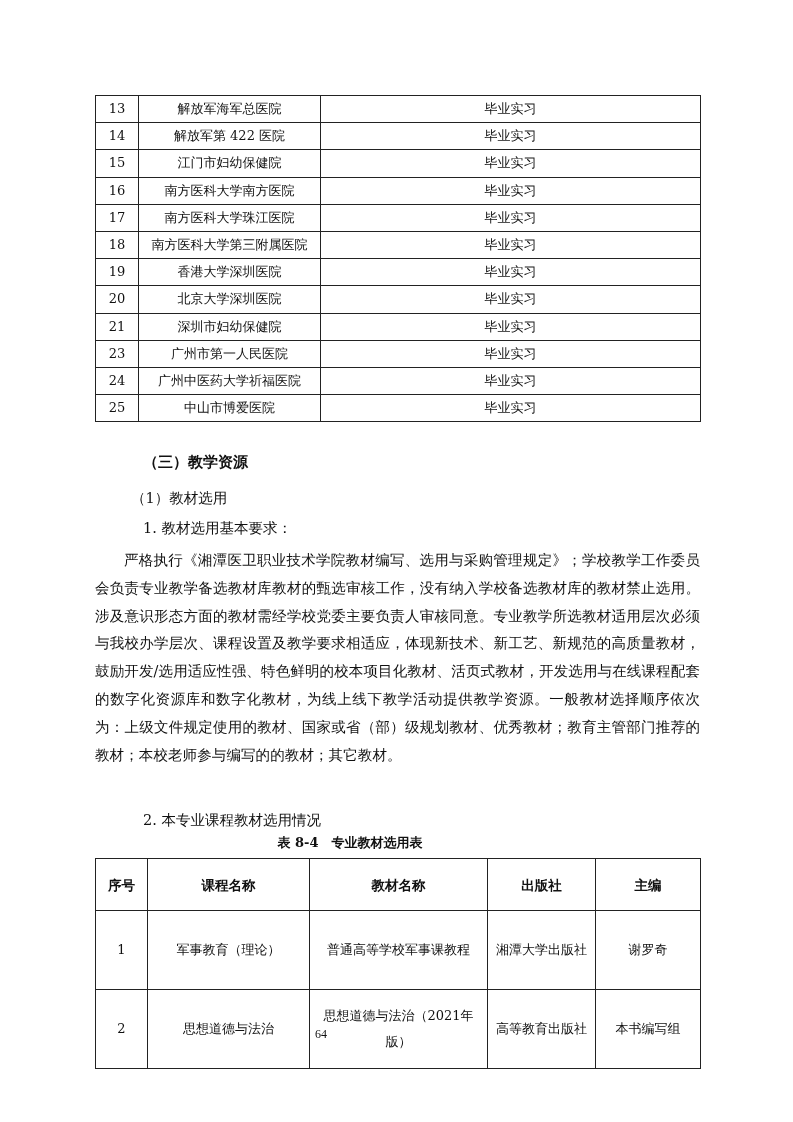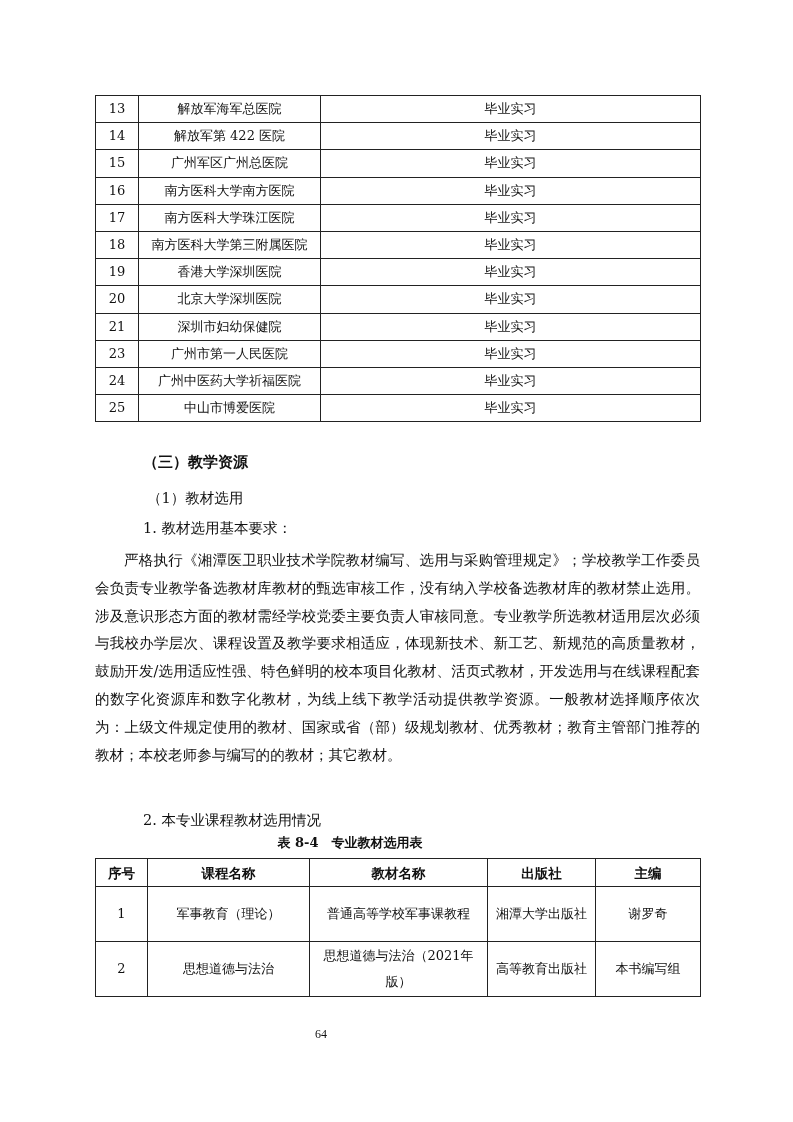--- a/index.html
+++ b/index.html
@@ -20,40 +20,40 @@
     border: 1px solid #222;
     height: 26.2px; padding: 0; text-align: center; vertical-align: middle;
     line-height: 16px;
   }
   #t1 col.c1 { width: 43px; }
   #t1 col.c2 { width: 182px; }
   #t1 col.c3 { width: 380px; }
 
   .text { position: absolute; font-size: 14.5px; line-height: 20px; white-space: nowrap; margin-left: 21px; }
   .h3 { left: 122px; top: 452px; font-weight: bold; font-size: 15px; }
-  .p1 { left: 126px; top: 488px; }
+  .p1 { left: 110px; top: 488px; }
   .p2 { left: 122px; top: 518px; }
   .para {
     position: absolute; left: 95px; top: 547px; width: 605px;
     font-size: 14.5px; line-height: 27.8px; text-indent: 29px;
     text-align: justify; letter-spacing: 0.1px;
   }
   .p3 { left: 122px; top: 810px; }
 
   .caption {
     position: absolute; left: 0; width: 700px; top: 833px; text-align: center;
     font-weight: bold; font-size: 13px; line-height: 20px;
   }
 
   #t2 {
     position: absolute; left: 95px; top: 858px; width: 605px;
     font-size: 13px;
   }
   #t2 td, #t2 th {
-    border: 1px solid #222; padding: 0 4px; text-align: center; vertical-align: middle;
+    border: 1px solid #222; padding: 12px 4px; text-align: center; vertical-align: middle;
     line-height: 26px;
   }
   #t2 th { font-weight: bold; height: 27px; font-size: 13.5px; }
   #t2 td { height: 54px; }
   #t2 col.d1 { width: 52px; }
   #t2 col.d2 { width: 162px; }
   #t2 col.d3 { width: 178px; }
   #t2 col.d4 { width: 108px; }
   #t2 col.d5 { width: 105px; }
 
@@ -79,21 +79,21 @@
           <td>解放军海军总医院</td>
           <td>毕业实习</td>
         </tr>
         <tr>
           <td>14</td>
           <td>解放军第 422 医院</td>
           <td>毕业实习</td>
         </tr>
         <tr>
           <td>15</td>
-          <td>广州军区广州总医院</td>
+          <td>江门市妇幼保健院</td>
           <td>毕业实习</td>
         </tr>
         <tr>
           <td>16</td>
           <td>南方医科大学南方医院</td>
           <td>毕业实习</td>
         </tr>
         <tr>
           <td>17</td>
           <td>南方医科大学珠江医院</td>

